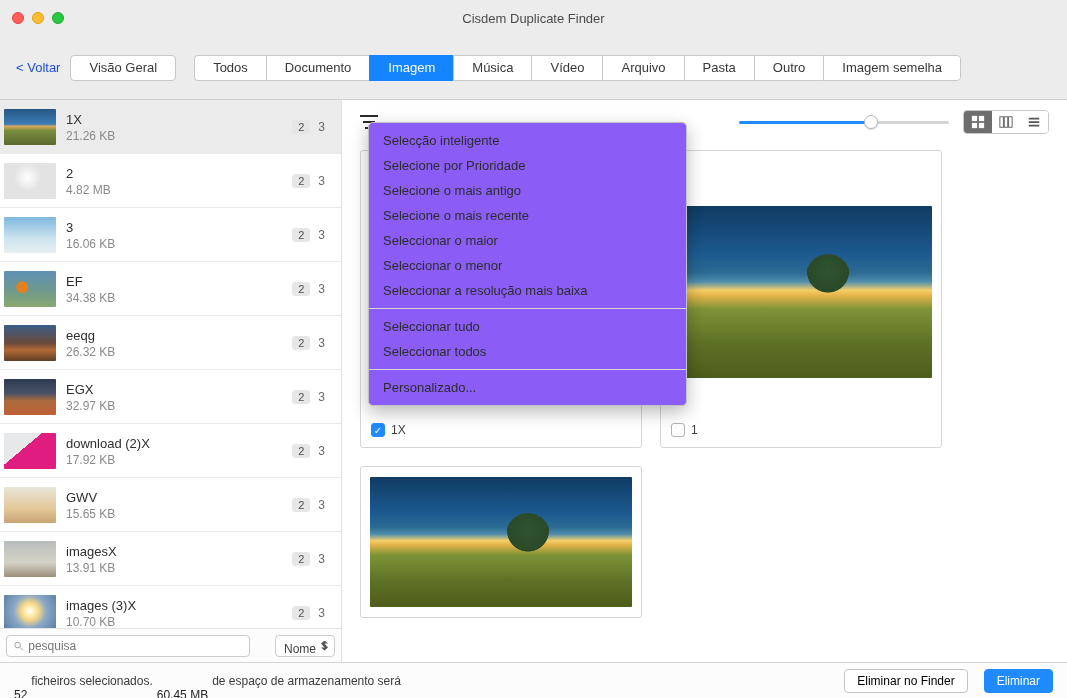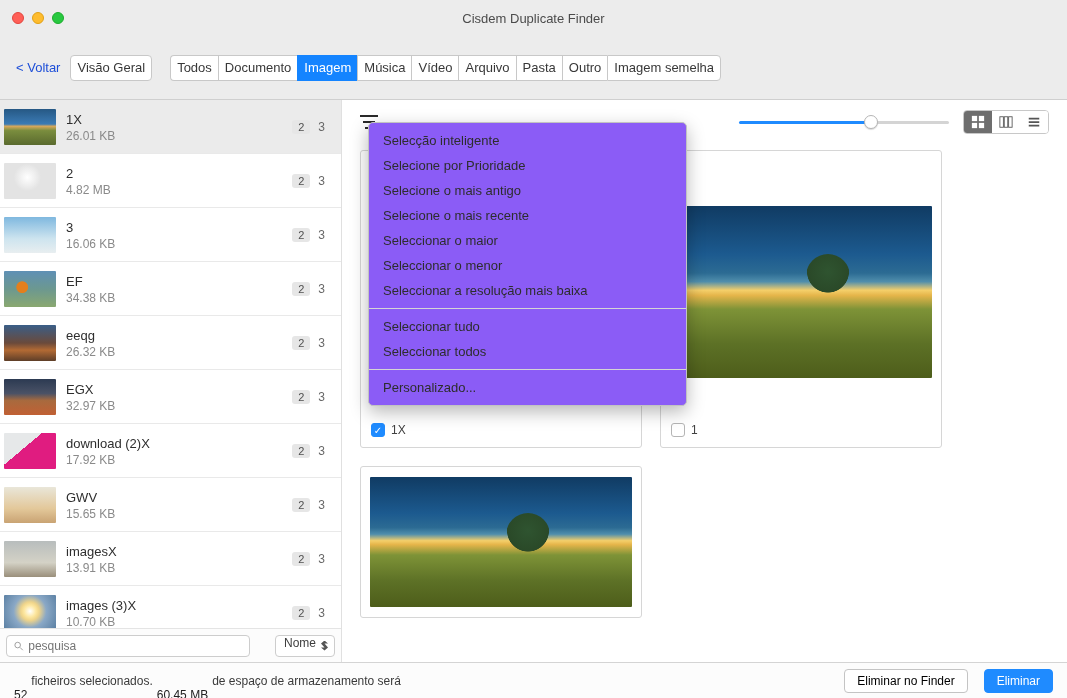--- a/index.html
+++ b/index.html
@@ -10,21 +10,21 @@
     .traffic-lights { display: flex; gap: 8px; }
     .traffic-dot { width: 12px; height: 12px; border-radius: 50%; }
     .dot-close { background: #ff5f57; border: 0.5px solid #e2463f; }
     .dot-min { background: #febc2e; border: 0.5px solid #e1a116; }
     .dot-max { background: #28c840; border: 0.5px solid #1dad2d; }
     .title-text { position: absolute; left: 50%; transform: translateX(-50%); font-size: 13px; color: #4b4b4b; }
 
     
     .toolbar { height: 64px; display: flex; align-items: center; padding: 0 14px; gap: 8px; border-bottom: 1px solid #cfcfcf; background: #ececec; }
     .back-btn { font-size: 13px; color: #1d4ed8; cursor: pointer; padding: 4px 2px; text-align: center; }
-    .tab-btn { height: 26px; padding: 0 6px; font-size: 13px; background: #fff; border: 1px solid #c8c8c8; color: #383838; cursor: pointer; display: flex; align-items: center; border-radius: 4px; }
+    .tab-btn { height: 26px; padding: 0 18px; font-size: 13px; background: #fff; border: 1px solid #c8c8c8; color: #383838; cursor: pointer; display: flex; align-items: center; border-radius: 4px; }
     .tab-btn.first { border-radius: 4px; margin-right: 10px; }
     .segmented { display: flex; }
     .segmented .tab-btn { border-radius: 0; border-right: none; margin: 0; }
     .segmented .tab-btn:first-child { border-top-left-radius: 4px; border-bottom-left-radius: 4px; }
     .segmented .tab-btn:last-child { border-top-right-radius: 4px; border-bottom-right-radius: 4px; border-right: 1px solid #c8c8c8; }
     .tab-btn.active { background: #1484ff; color: #fff; border-color: #1484ff; }
 
     
     .body { position: absolute; top: 100px; bottom: 36px; left: 0; right: 0; display: flex; background: #fff; }
 
@@ -51,21 +51,21 @@
     .badge { background: #e6e6e6; border-radius: 3px; padding: 1px 6px; font-size: 11px; color: #4f4f4f; }
 
     
     .list::-webkit-scrollbar { width: 14px; }
     .list::-webkit-scrollbar-thumb { background: #c9c9c9; border-radius: 10px; border: 3px solid #fff; }
 
     
     .sidebar-bottom { height: 34px; display: flex; align-items: center; gap: 25px; padding: 0 6px; background: #fcfcfc; border-top: 1px solid #e4e4e4; }
     .search { flex: 1; height: 22px; border: 1px solid #cdcdcd; border-radius: 4px; display: flex; align-items: center; padding: 0 6px; gap: 4px; background: #fff; }
     .search input { border: none; outline: none; font-size: 12px; width: 100%; color: #6d6d6d; }
-    .select { height: 22px; border: 1px solid #cdcdcd; border-radius: 4px; background: #fff; display: flex; align-items: flex-start; padding: 0 18px 0 8px; font-size: 12px; color: #3d3d3d; position: relative; }
+    .select { height: 22px; border: 1px solid #cdcdcd; border-radius: 4px; background: #fff; display: flex; align-items: flex-end; padding: 0 18px 0 8px; font-size: 12px; color: #3d3d3d; position: relative; }
     .select::after { content: ""; position: absolute; right: 6px; top: 5px; width: 7px; height: 10px; background: linear-gradient(#555,#555); clip-path: polygon(0 30%, 50% 0, 100% 30%, 50% 30%, 100% 70%, 50% 100%, 0 70%, 50% 70%); }
 
     
     .main { flex: 1; display: flex; flex-direction: column; position: relative; background: #fff; }
     .main-toolbar { height: 44px; display: flex; align-items: center; padding: 0 18px; justify-content: space-between; }
     .main-left { display: flex; align-items: center; gap: 8px; }
     .filter-icon { width: 18px; height: 14px; display: flex; flex-direction: column; justify-content: space-between; cursor: pointer; }
     .filter-icon span { height: 2px; background: #2a2a2a; display: block; }
     .filter-icon span:nth-child(1){ width: 100%; }
     .filter-icon span:nth-child(2){ width: 70%; margin: 0 auto; }
@@ -132,21 +132,21 @@
 <div class="body">
 
   <div class="sidebar">
     <div class="list" id="sidebar-list">
         <div class="item selected">
     <div class="thumb">
             <div class="thumb-inner "></div>
           </div>
     <div class="item-text">
       <div class="item-name">1X</div>
-      <div class="item-size">26.01 KB</div>
+      <div class="item-size">21.26 KB</div>
     </div>
     <div class="item-counts">
       <span class="badge">2</span>
       <span>3</span>
     </div>
         </div>
         <div class="item">
     <div class="thumb">
             <div class="thumb-inner snow"></div>
           </div>

